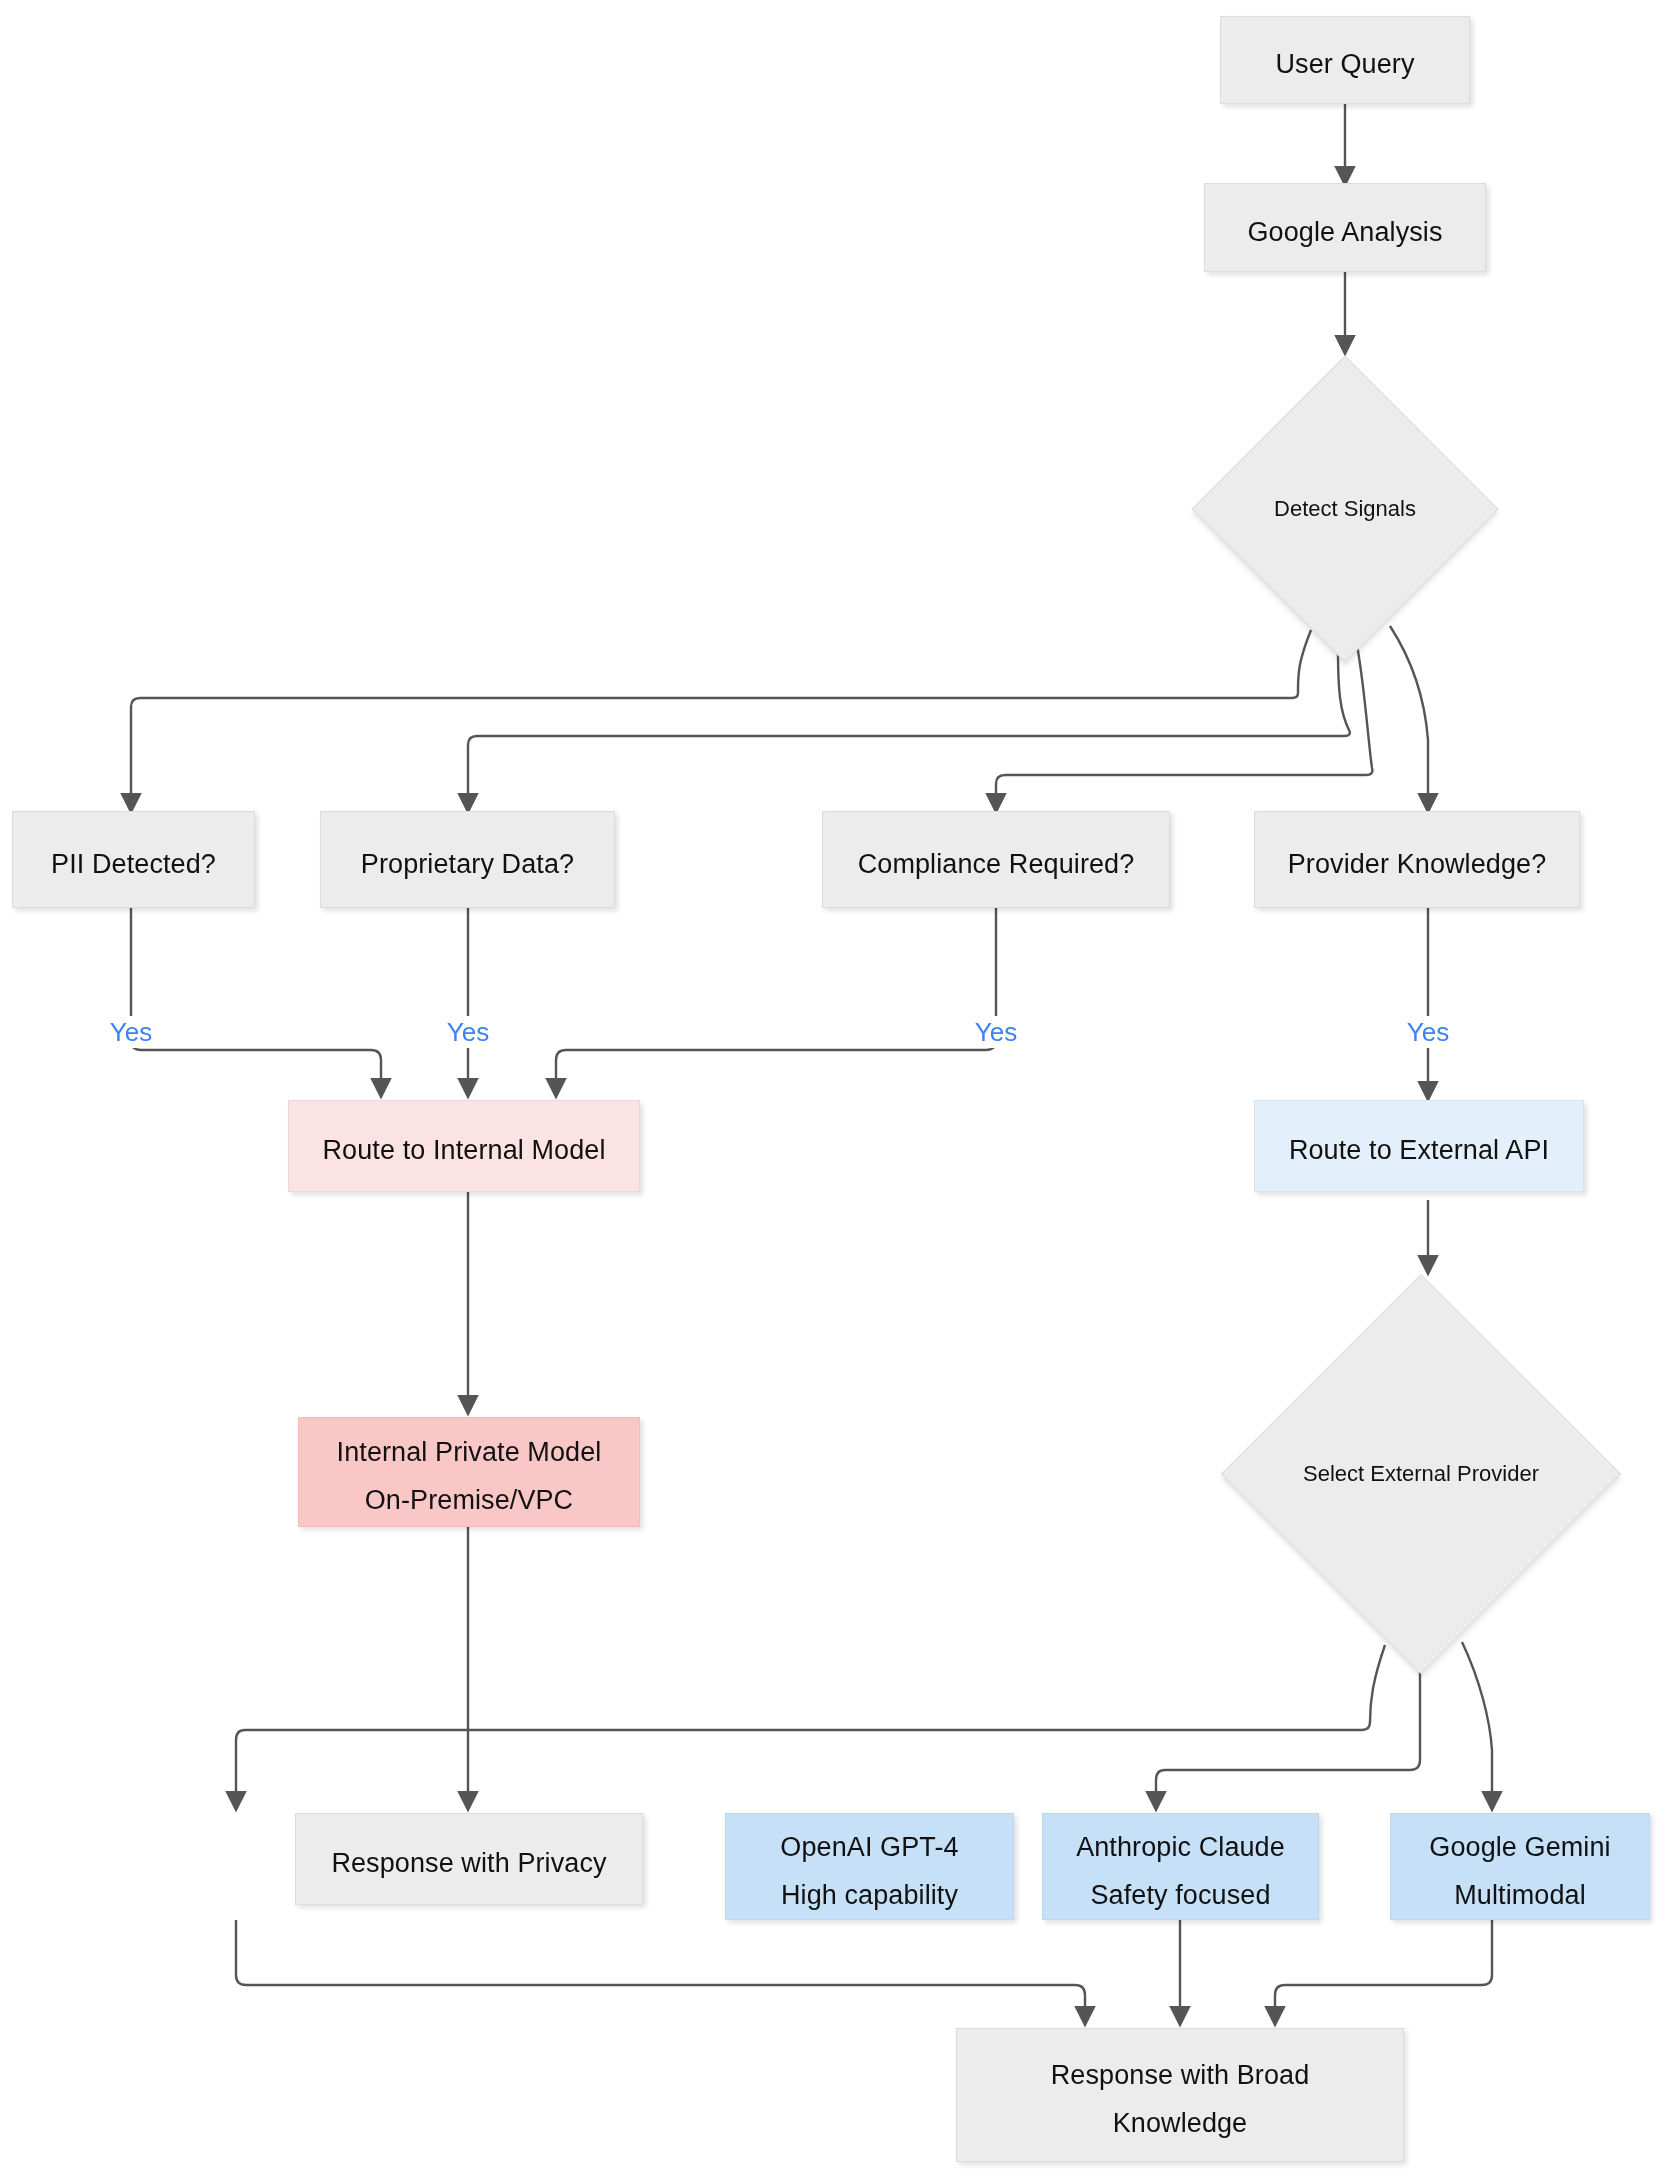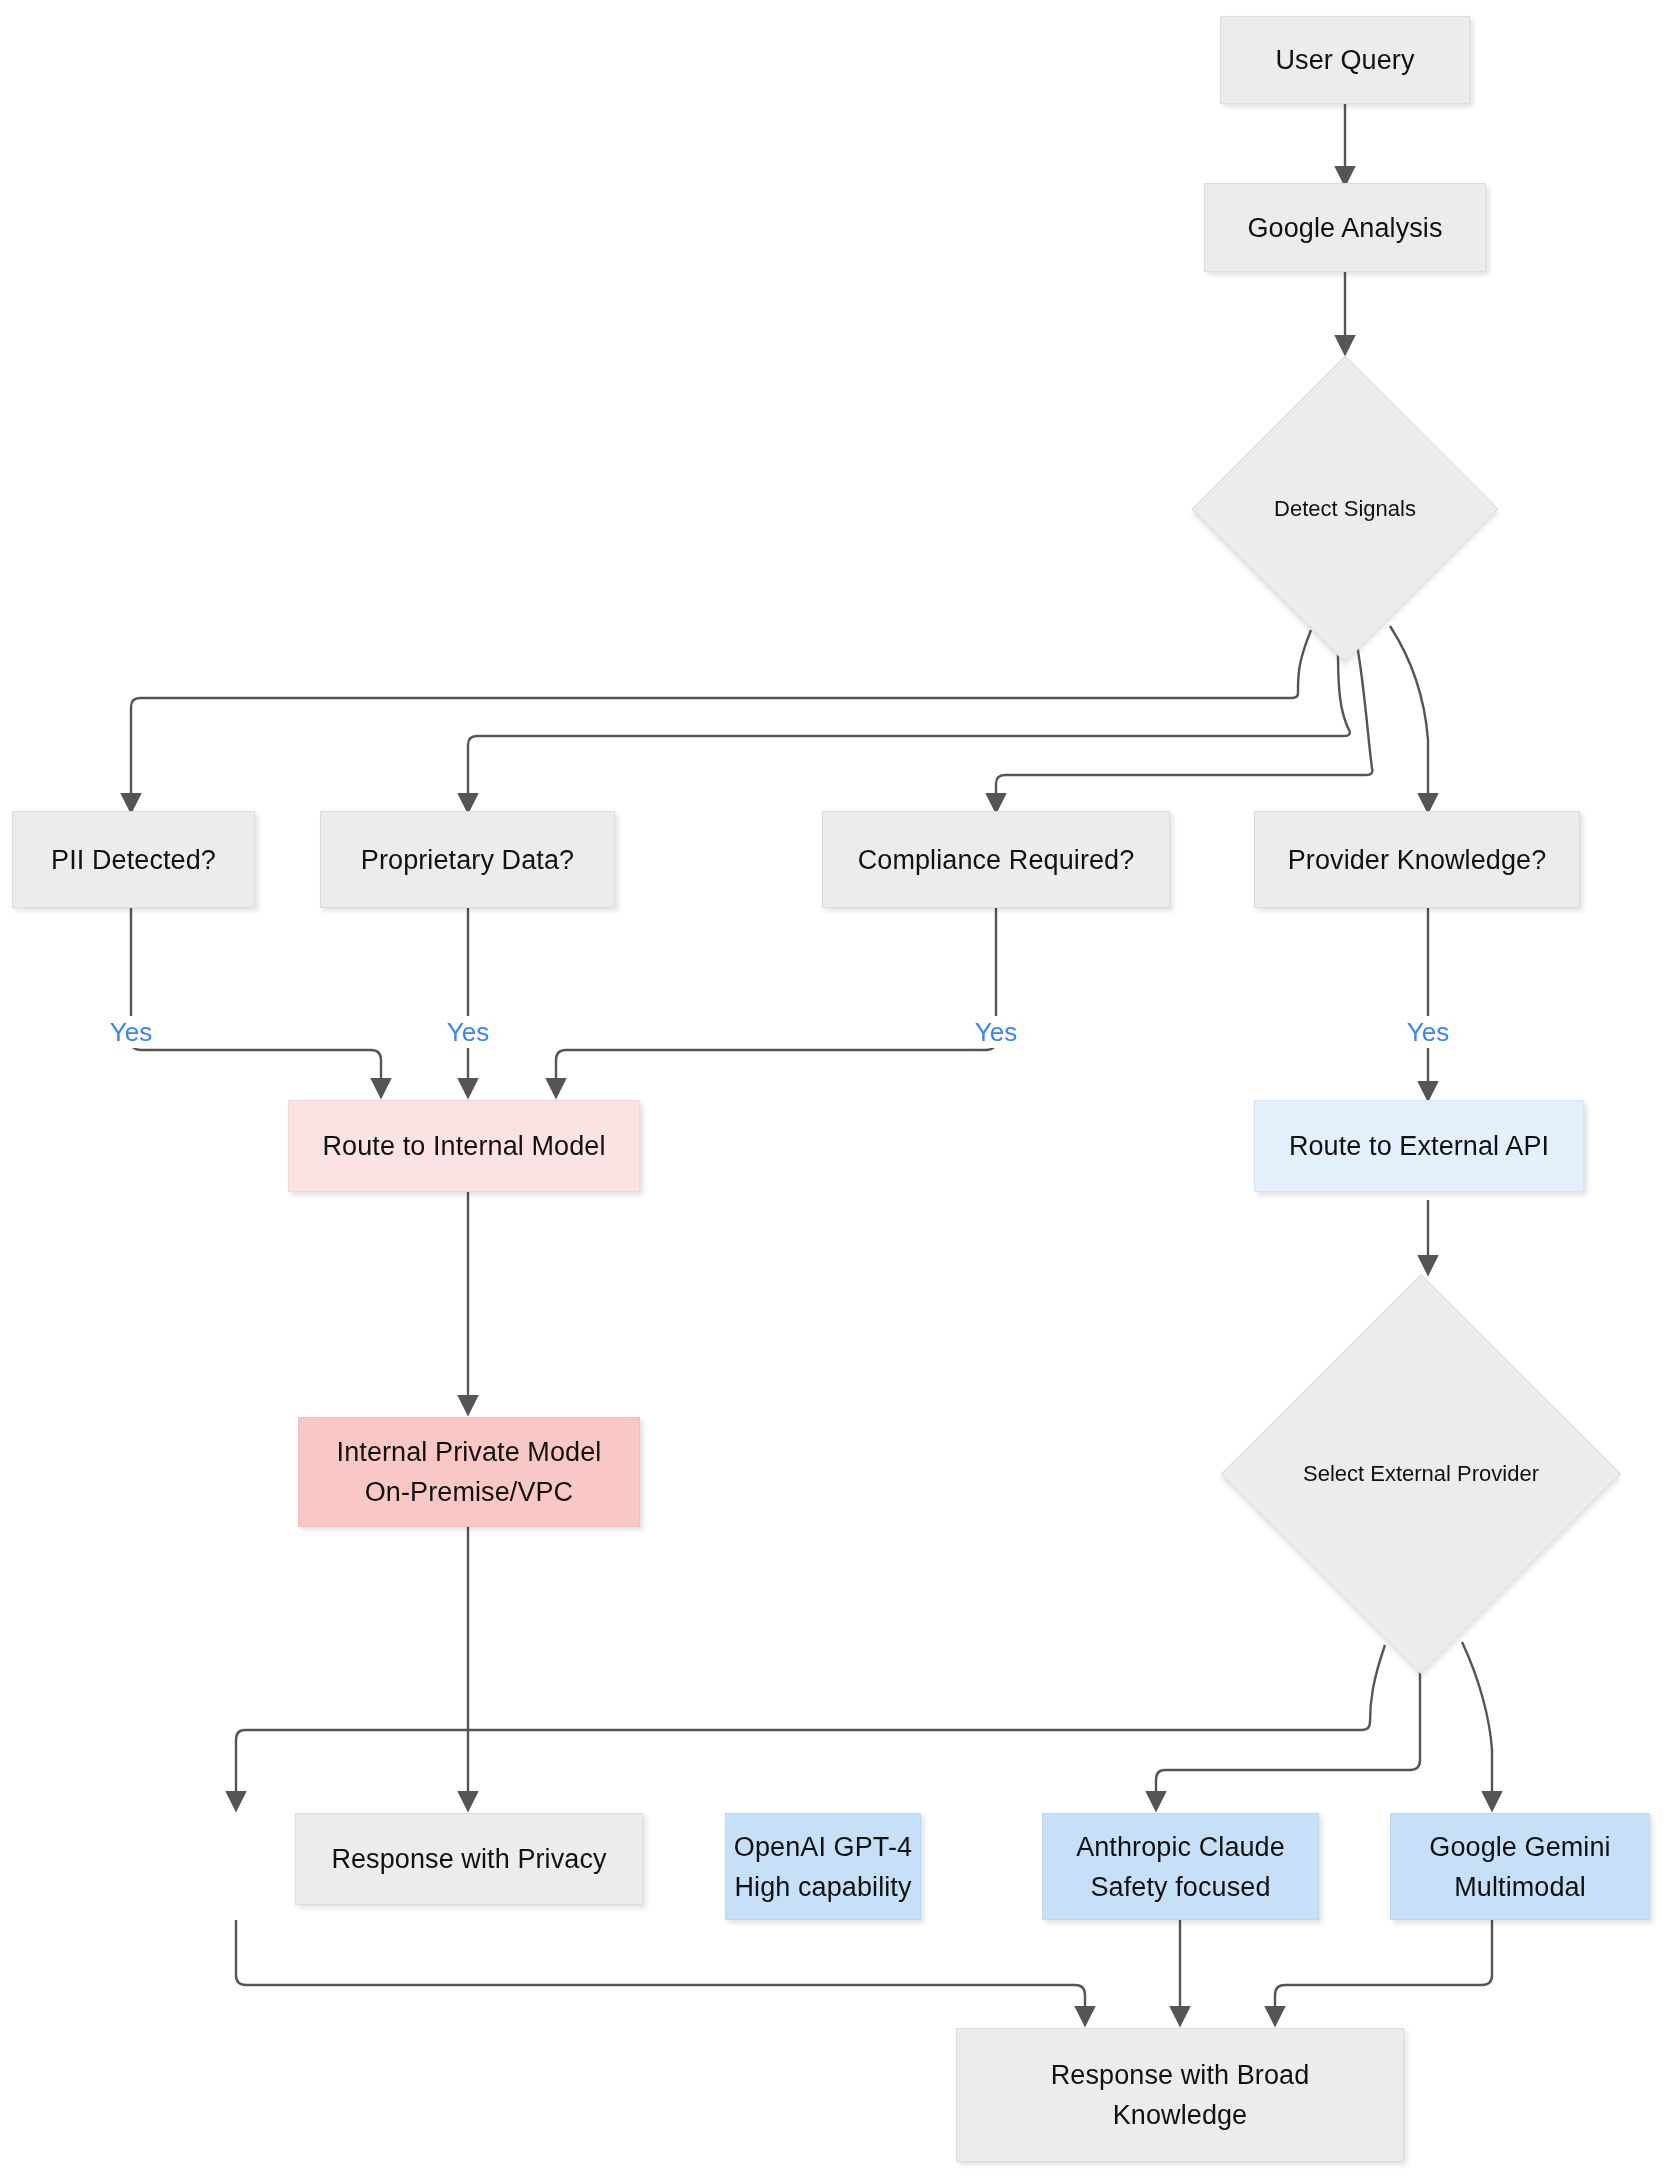--- a/index.html
+++ b/index.html
@@ -80,21 +80,21 @@
     font-size: 26px;
     line-height: 30px;
     color: #3b82f6;
     background: #ffffff;
     padding: 1px 5px;
     transform: translate(-50%, -50%);
     white-space: nowrap;
     z-index: 6;
     margin-top: 24px;
   }
-  .nline { display: block; }
+  .nline { display: block; margin-top: 8px; }
 </style>
 </head>
 <body>
 
 <div id="canvas">
 
   <svg id="edges" viewBox="0 0 1678 2178" width="1678" height="2178">
     <defs>
       <marker id="arrow" viewBox="0 0 12 12" refX="9.5" refY="6" markerWidth="9" markerHeight="9" orient="auto-start-reverse">
         <path d="M 0 0 L 12 6 L 0 12 z" fill="#555555"></path>
@@ -182,21 +182,21 @@
   <div class="node pink-deep" style="left:298px; top:1417px; width:342px; height:110px;">
     <span class="nline">Internal Private Model</span>
     <span class="nline">On-Premise/VPC</span>
   </div>
 
   <div class="diamond-wrap" style="left:1222px; top:1275px; width:398px; height:398px;">
     <div class="diamond-shape" style="width:281px; height:281px;"></div>
     <div class="diamond-label">Select External Provider</div>
   </div>
 
-  <div class="node blue-deep" style="left:725px; top:1813px; width:196px; height:107px;">
+  <div class="node blue-deep" style="left:725px; top:1813px; width:289px; height:107px;">
     <span class="nline">OpenAI GPT-4</span>
     <span class="nline">High capability</span>
   </div>
 
   <div class="node blue-deep" style="left:1042px; top:1813px; width:277px; height:107px;">
     <span class="nline">Anthropic Claude</span>
     <span class="nline">Safety focused</span>
   </div>
 
   <div class="node blue-deep" style="left:1390px; top:1813px; width:260px; height:107px;">

